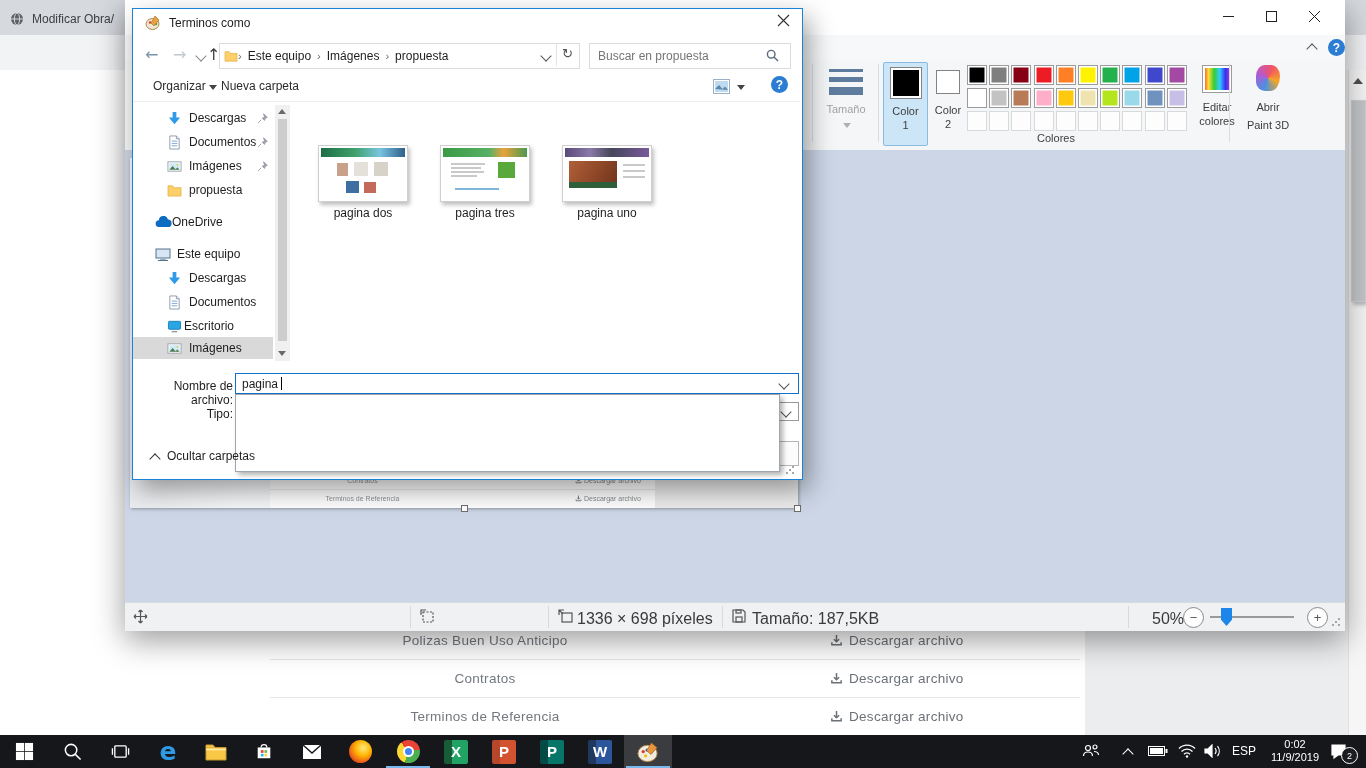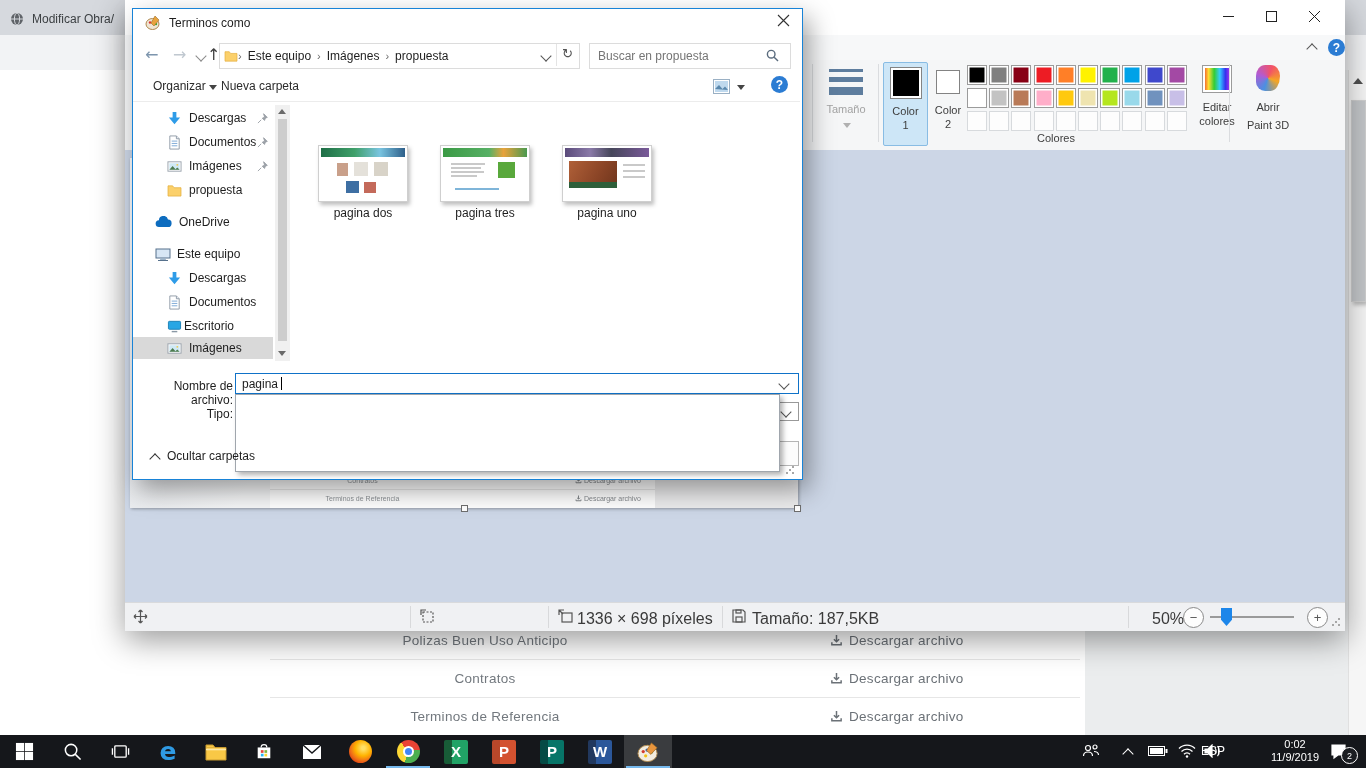--- a/index.html
+++ b/index.html
@@ -461,21 +461,21 @@
           </svg>
         </span>
         <span class="lbl" style="margin-left:5px;">propuesta</span>
       </div>
       <div class="sb-item" style="top: 202px;">
         <span style="margin-left:22px;width:17px;">
           <svg width="17" height="12" viewBox="0 0 17 12">
             <path d="M4.2 11a3.4 3.4 0 01-.3-6.8A4.6 4.6 0 0113 3.6 3.1 3.1 0 0112.8 11z" fill="#0d6cbf"></path>
           </svg>
         </span>
-        <span class="lbl" style="margin-left:7px;">OneDrive</span>
+        <span class="lbl" style="margin-left:0;">OneDrive</span>
       </div>
       <div class="sb-item" style="top: 234px;">
         <span style="margin-left:22px;width:17px;">
           <svg width="16" height="15" viewBox="0 0 16 15">
             <rect x="1" y="2" width="14" height="9" fill="#d7e6f5" stroke="#56718c"></rect>
             <path d="M6 11l-1.5 2.5h7L10 11z" fill="#9db3c8"></path>
             <path d="M3 13.5h10" stroke="#56718c"></path>
           </svg>
         </span>
         <span class="lbl" style="margin-left:5px;">Este equipo</span>
@@ -706,21 +706,21 @@
         <path d="M1 4.5a11 11 0 0116 0M3.5 7.5a7.5 7.5 0 0111 0M6 10.2a4 4 0 016 0"></path>
         <circle cx="9" cy="12.5" r="1.2" fill="#fff" stroke="none"></circle>
       </svg>
   </span>
   <span class="abs" style="left:1204px;top:9px;">
     <svg width="17" height="14" viewBox="0 0 17 14" fill="none" stroke="#fff" stroke-width="1.2">
         <path d="M1 5h3l4-4v12l-4-4H1z" fill="#fff"></path>
         <path d="M11 4a5 5 0 010 6M13.5 2a8 8 0 010 10"></path>
       </svg>
   </span>
-  <span class="tray-txt abs" style="left:1201px;top:9px;">ESP</span>
+  <span class="tray-txt abs" style="left:1232px;top:9px;">ESP</span>
   <div class="clock">
     <div>0:02</div>
     <div>11/9/2019</div>
   </div>
   <span class="abs" style="left:1330px;top:8px;">
     <svg width="17" height="17" viewBox="0 0 17 17" fill="none" stroke="#fff" stroke-width="1.2">
         <path d="M2 2h13v10H8l-4 3v-3H2z" fill="#fff"></path>
       </svg>
   </span>
   <div class="badge">2</div>

